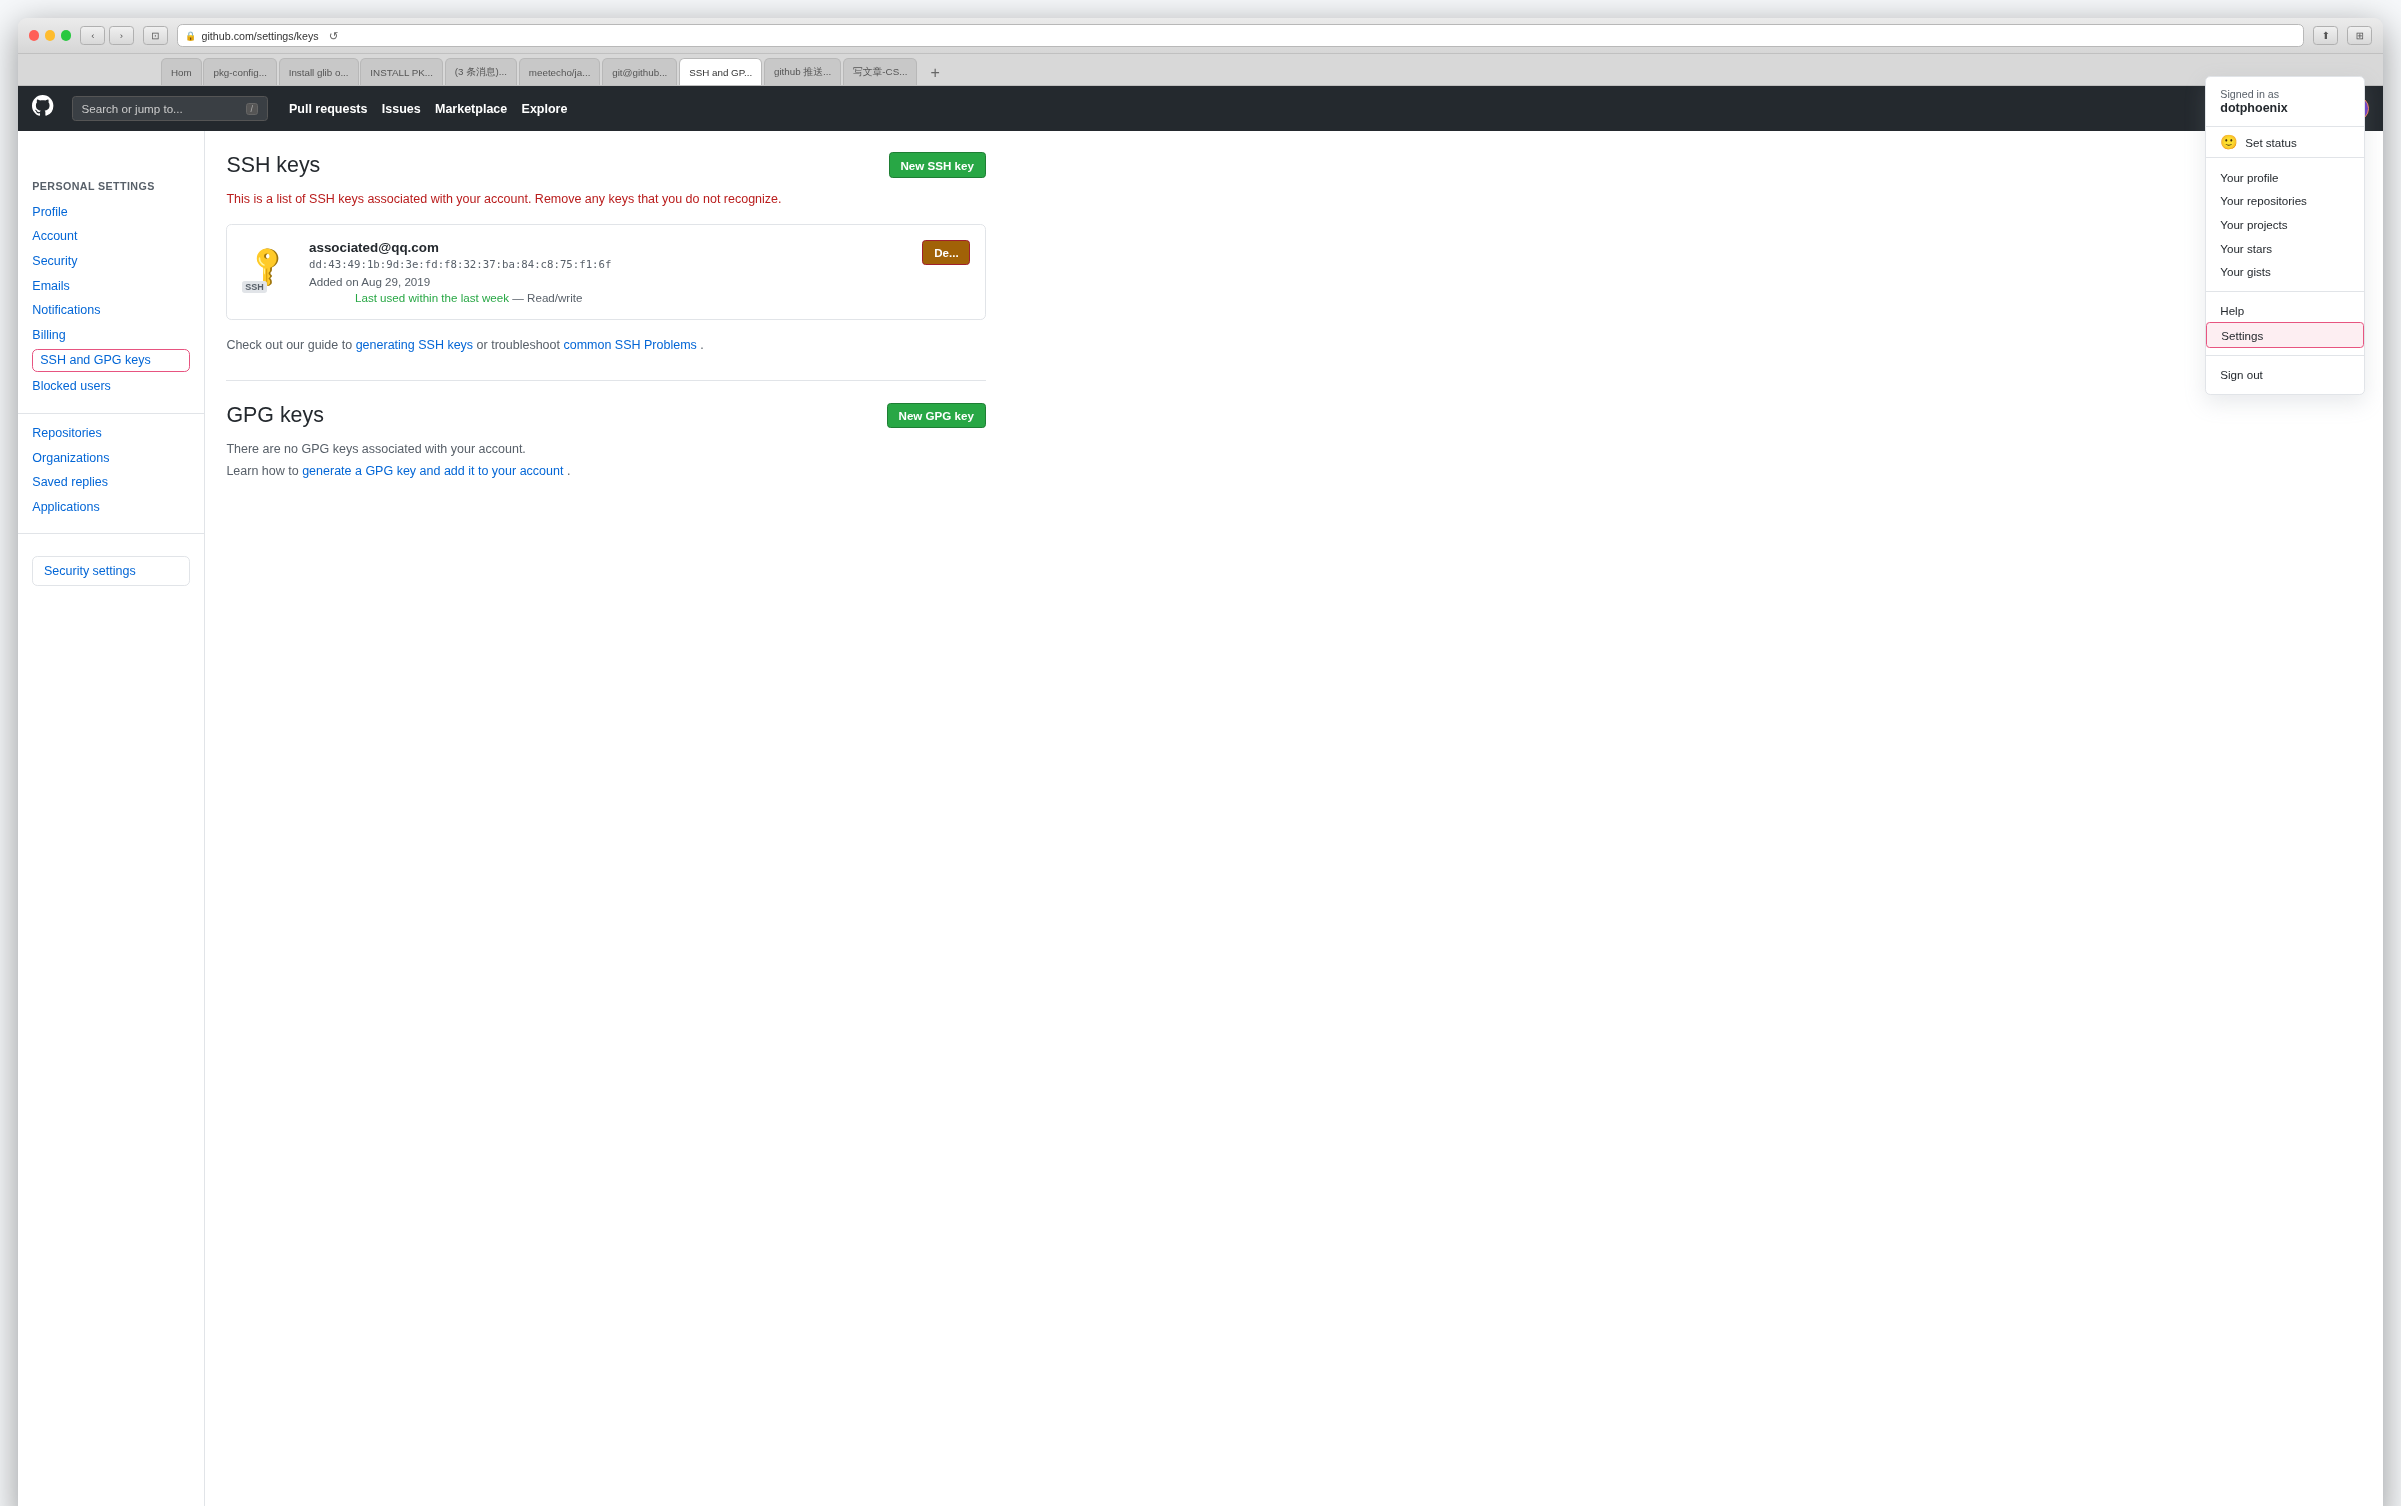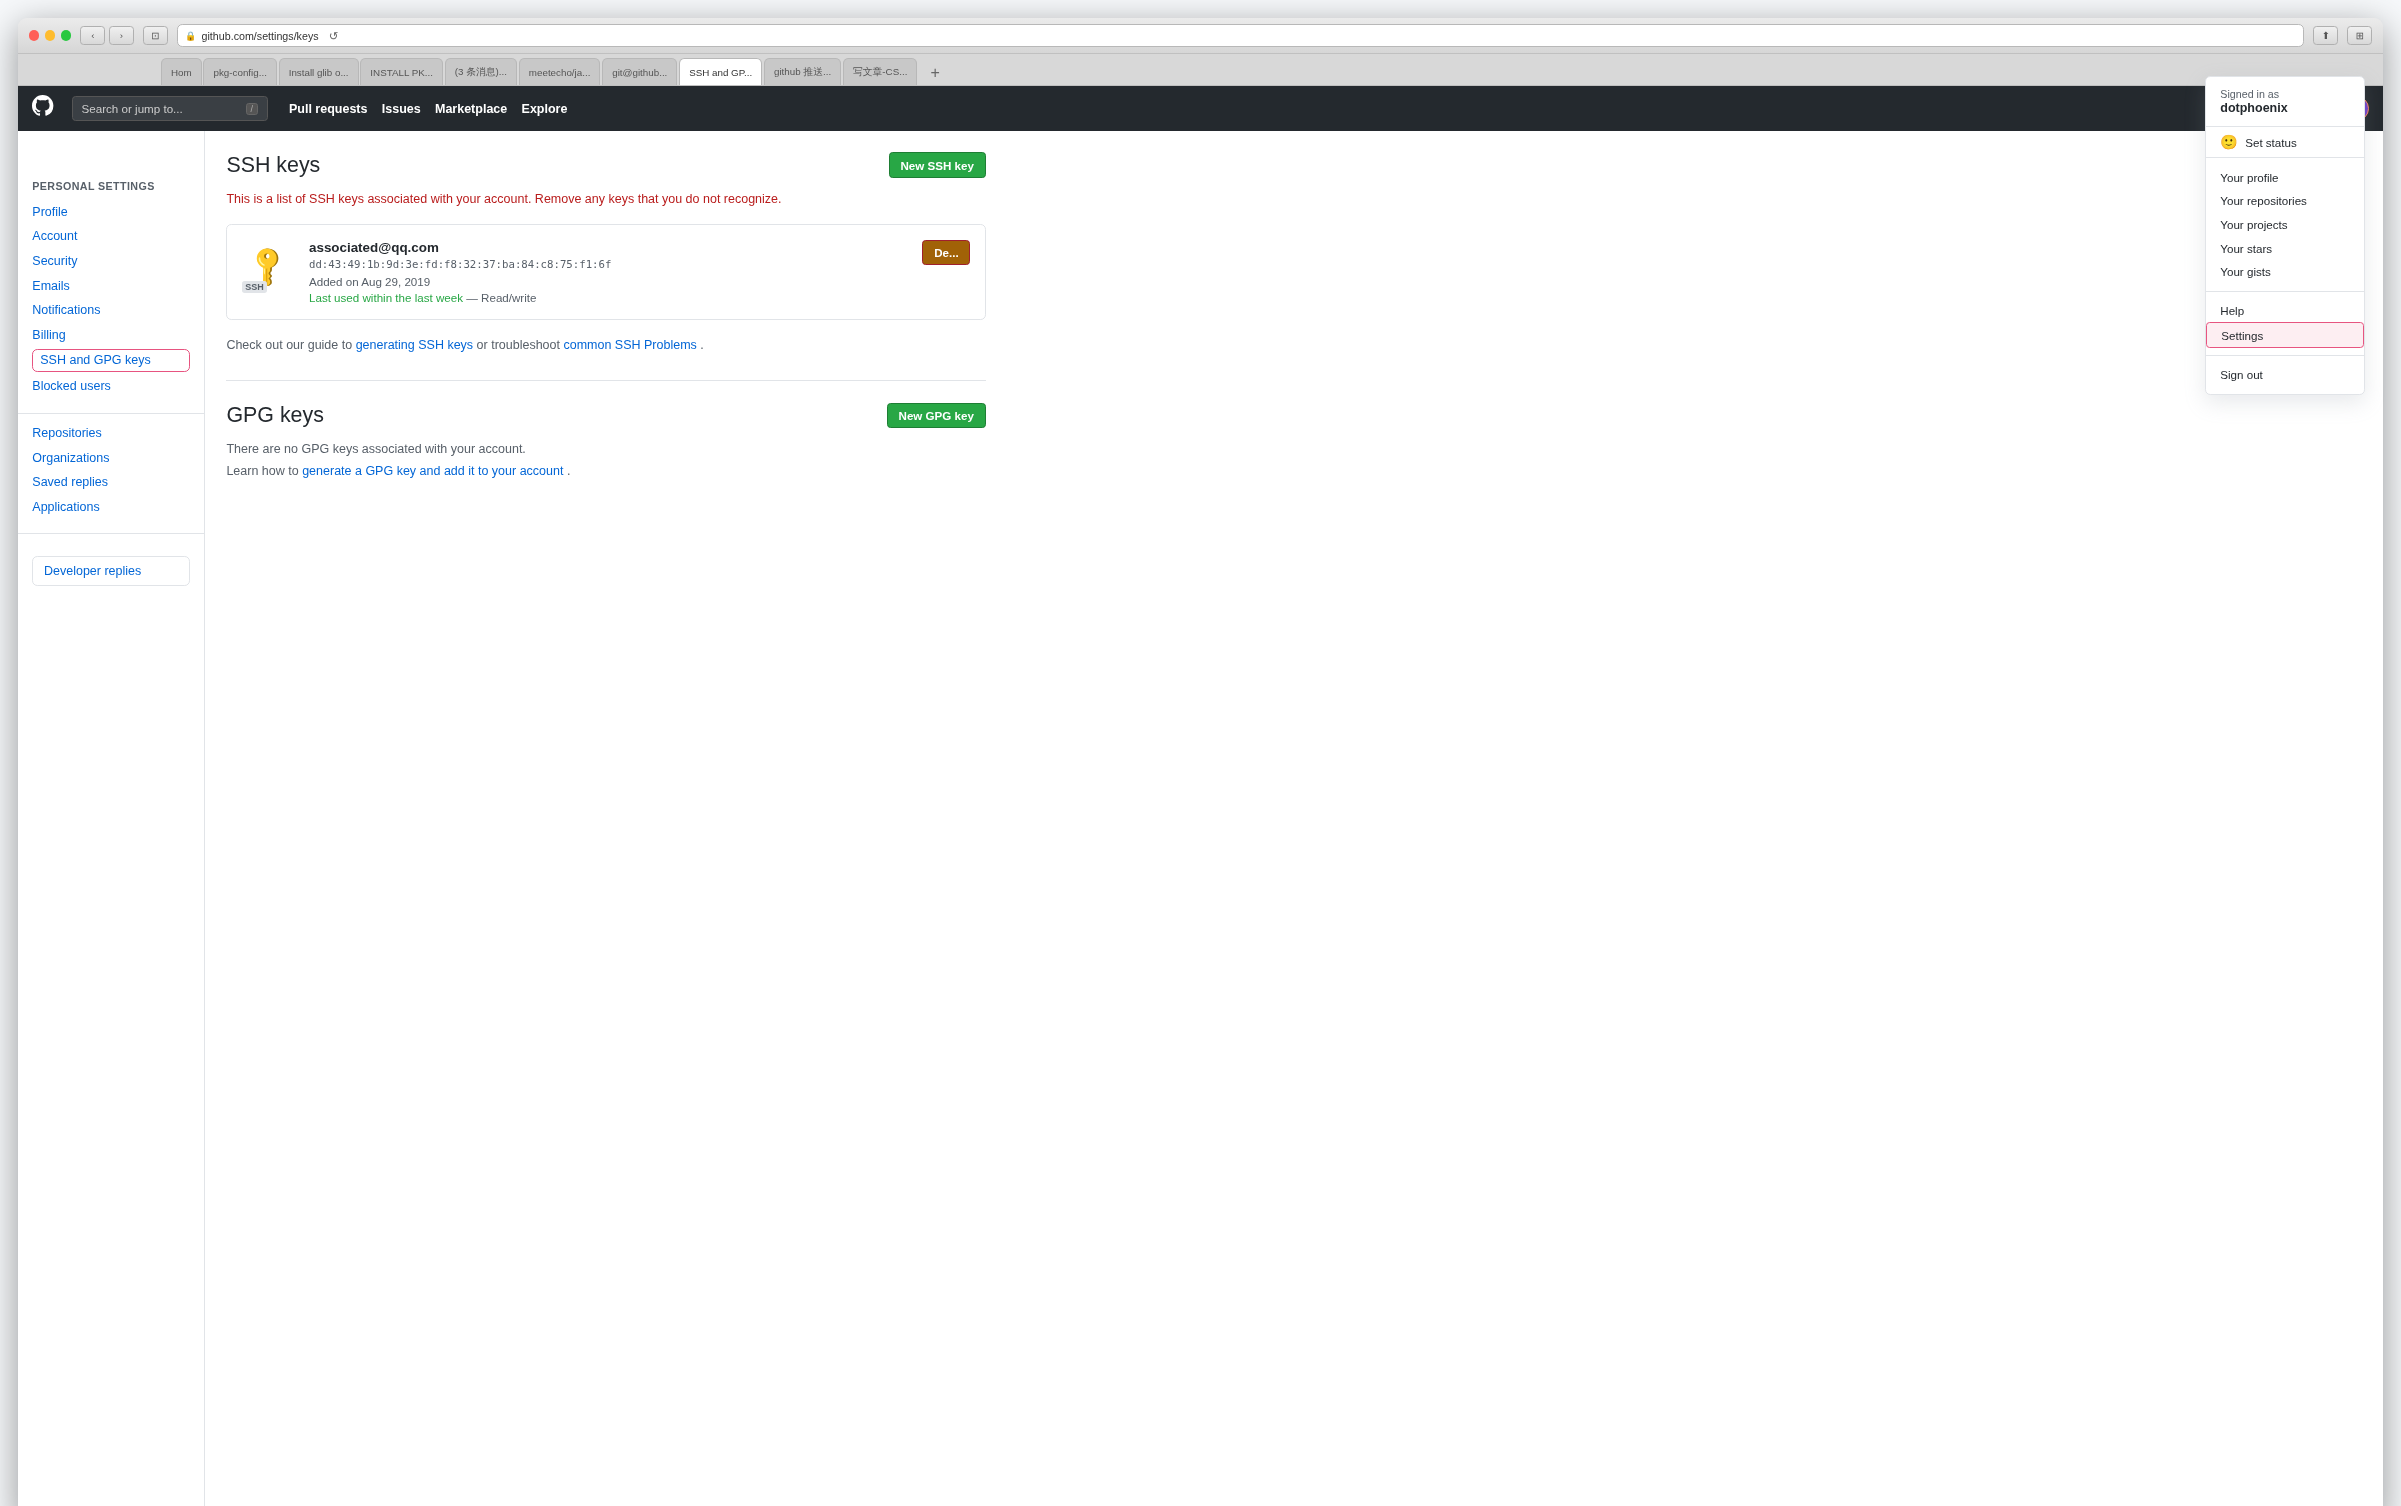--- a/index.html
+++ b/index.html
@@ -269,21 +269,21 @@
       font-size: 9px;
       padding: 0.9px 3.6px;
       color: #586069;
       font-weight: 600;
     }
     .key-details { flex: 1; }
     .key-email { font-weight: 600; color: #24292e; font-size: 13.4px; margin-bottom: 3.6px; }
     .key-fingerprint { font-family: monospace; font-size: 10.7px; color: #586069; margin-bottom: 3.6px; }
     .key-added { font-size: 11.6px; color: #586069; margin-bottom: 3.6px; }
     .key-last-used { font-size: 11.6px; }
-    .key-last-used .status-green { color: #28a745; }
+    .key-last-used .status-green { color: #28a745; margin-left: 46px; }
     .key-last-used .separator { color: #586069; }
     .btn-red {
       background: #a16207;
       color: white;
       border: 0.9px solid #a01f2d;
       border-radius: 3.6px;
       padding: 5.3px 10.7px;
       font-size: 11.6px;
       cursor: pointer;
       font-weight: 600;
@@ -450,21 +450,21 @@
 
         <div class="sidebar-section">
           <a class="sidebar-item">Repositories</a>
           <a class="sidebar-item">Organizations</a>
           <a class="sidebar-item">Saved replies</a>
           <a class="sidebar-item">Applications</a>
         </div>
 
         <div class="sidebar-section">
           <div class="developer-settings-box">
-            <a class="developer-settings-link">Developer replies</a>
+            <a class="developer-settings-link">Security settings</a>
           </div>
         </div>
       </div>
 
       <div class="gh-content">
 
         <div class="content-header">
           <h1 class="content-title">SSH keys</h1>
           <button class="btn-green">New SSH key</button>
         </div>

